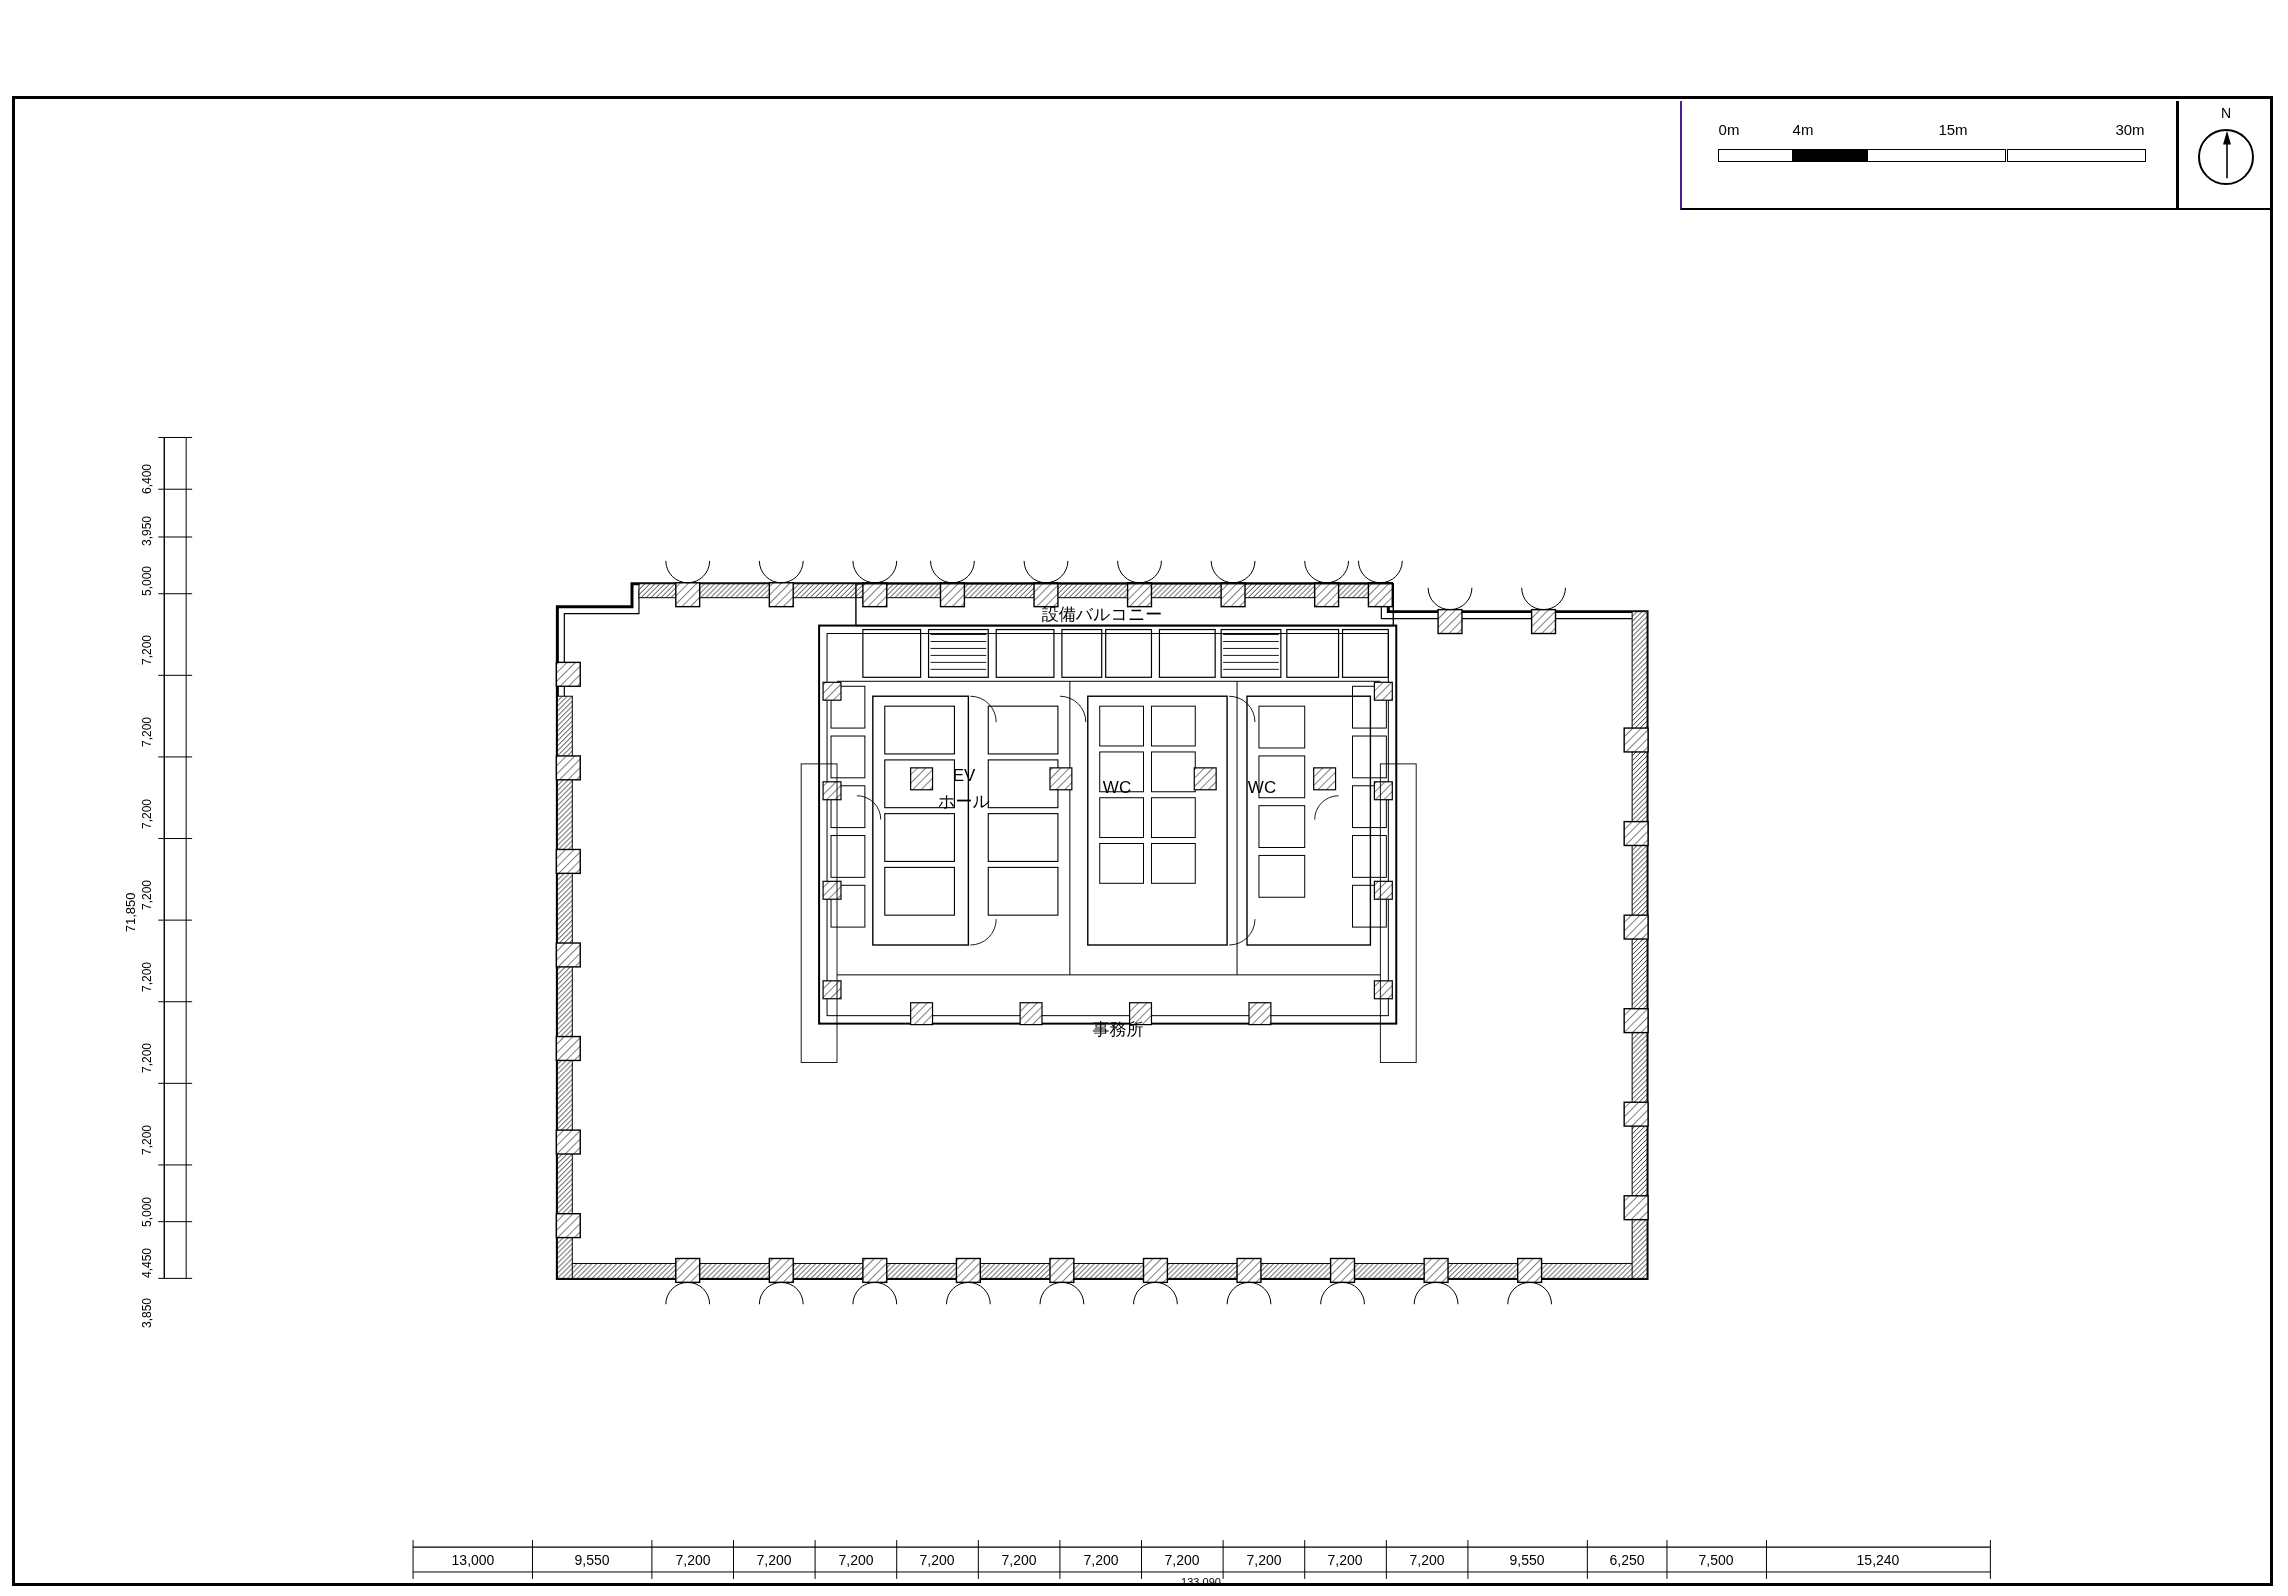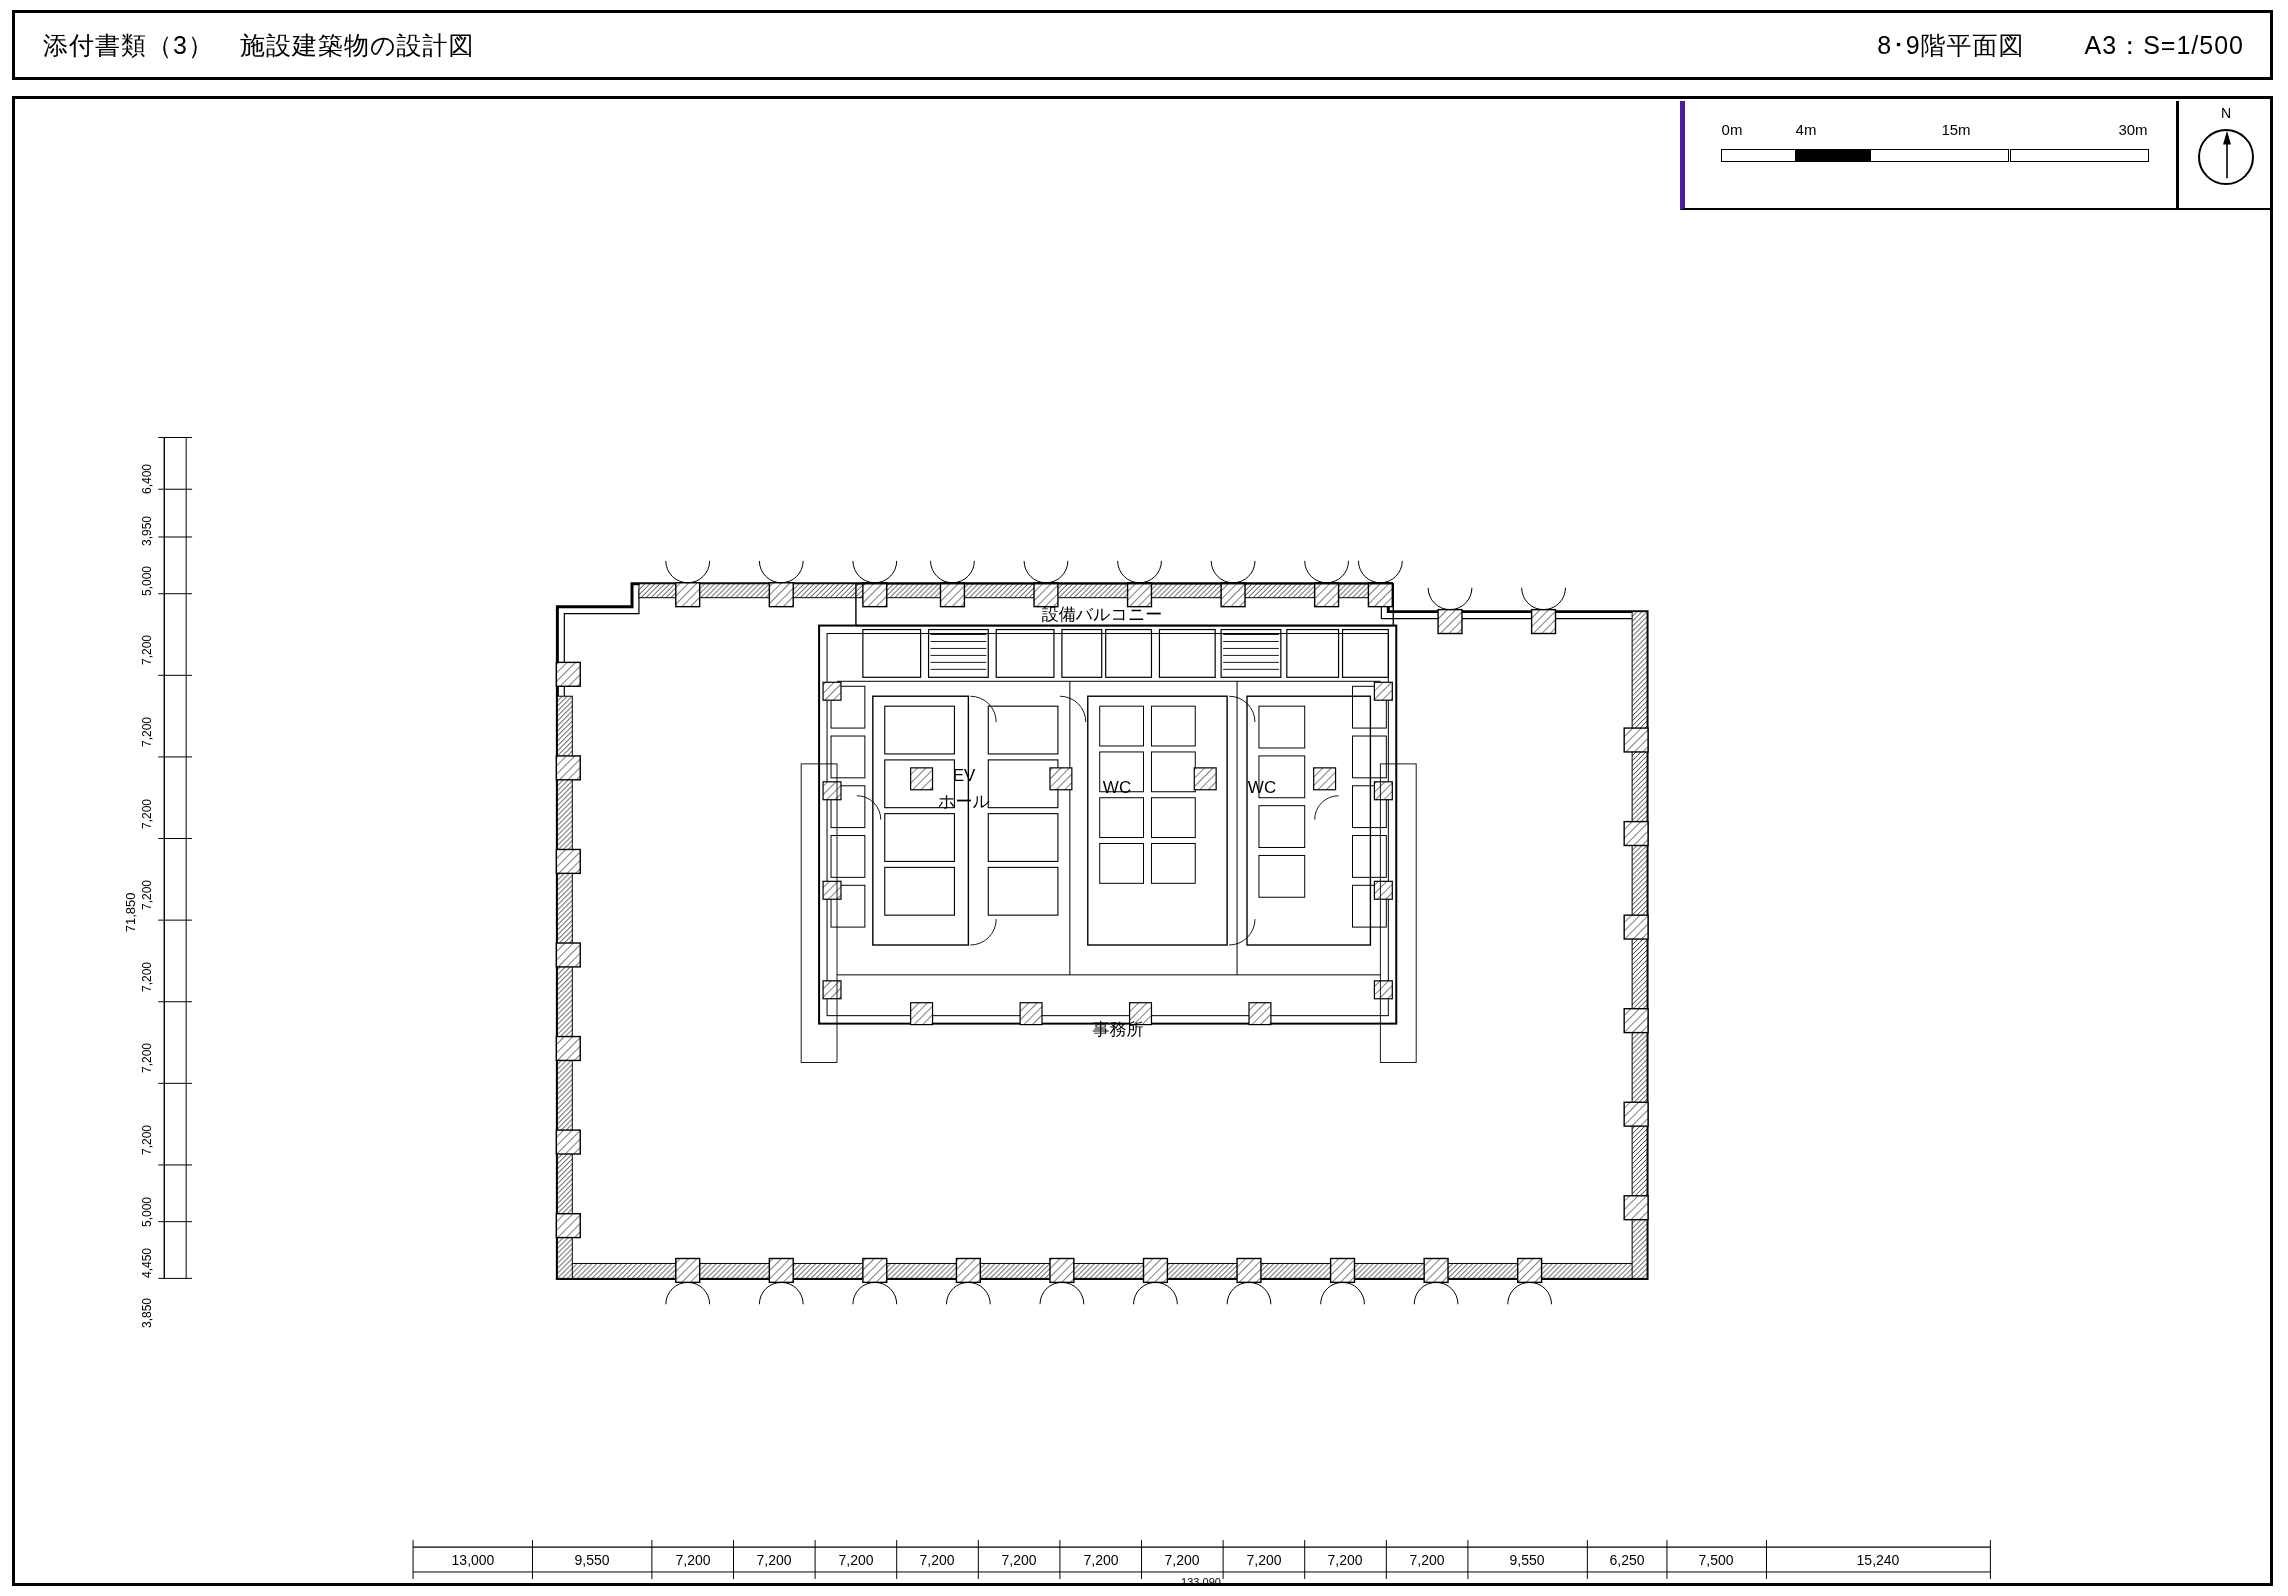--- a/index.html
+++ b/index.html
@@ -67,21 +67,21 @@
     overflow: hidden;
   }
 
   
   .scalebar-box {
     position: absolute;
     left: 1665px;
     top: 2px;
     width: 498px;
     height: 109px;
-    border-left: 5px solid #4c1d95;
+    border-left: 2px solid #4c1d95;
     border-right: 2px solid #000;
     border-bottom: 2px solid #000;
     box-sizing: border-box;
   }
   .scale-labels {
     position: absolute;
     left: 0;
     top: 20px;
     width: 100%;
     height: 20px;
@@ -172,27 +172,20 @@
     font-size: 14px;
     white-space: nowrap;
     transform: translate(-50%, 0);
   }
 </style>
 </head>
 <body>
 
 <div id="sheet">
 
-  <div class="title-bar">
-    <div class="title-left">添付書類（3）　施設建築物の設計図</div>
-    <div class="title-right">
-      <span>8･9階平面図</span>
-      <span>A3：S=1/500</span>
-    </div>
-  </div>
 
   <div class="draw-frame">
 
     <div class="scalebar-box">
       <div class="scale-labels">
         <span class="sl0">0m</span>
         <span class="sl5">4m</span>
         <span class="sl15">15m</span>
         <span class="sl30">30m</span>
       </div>

